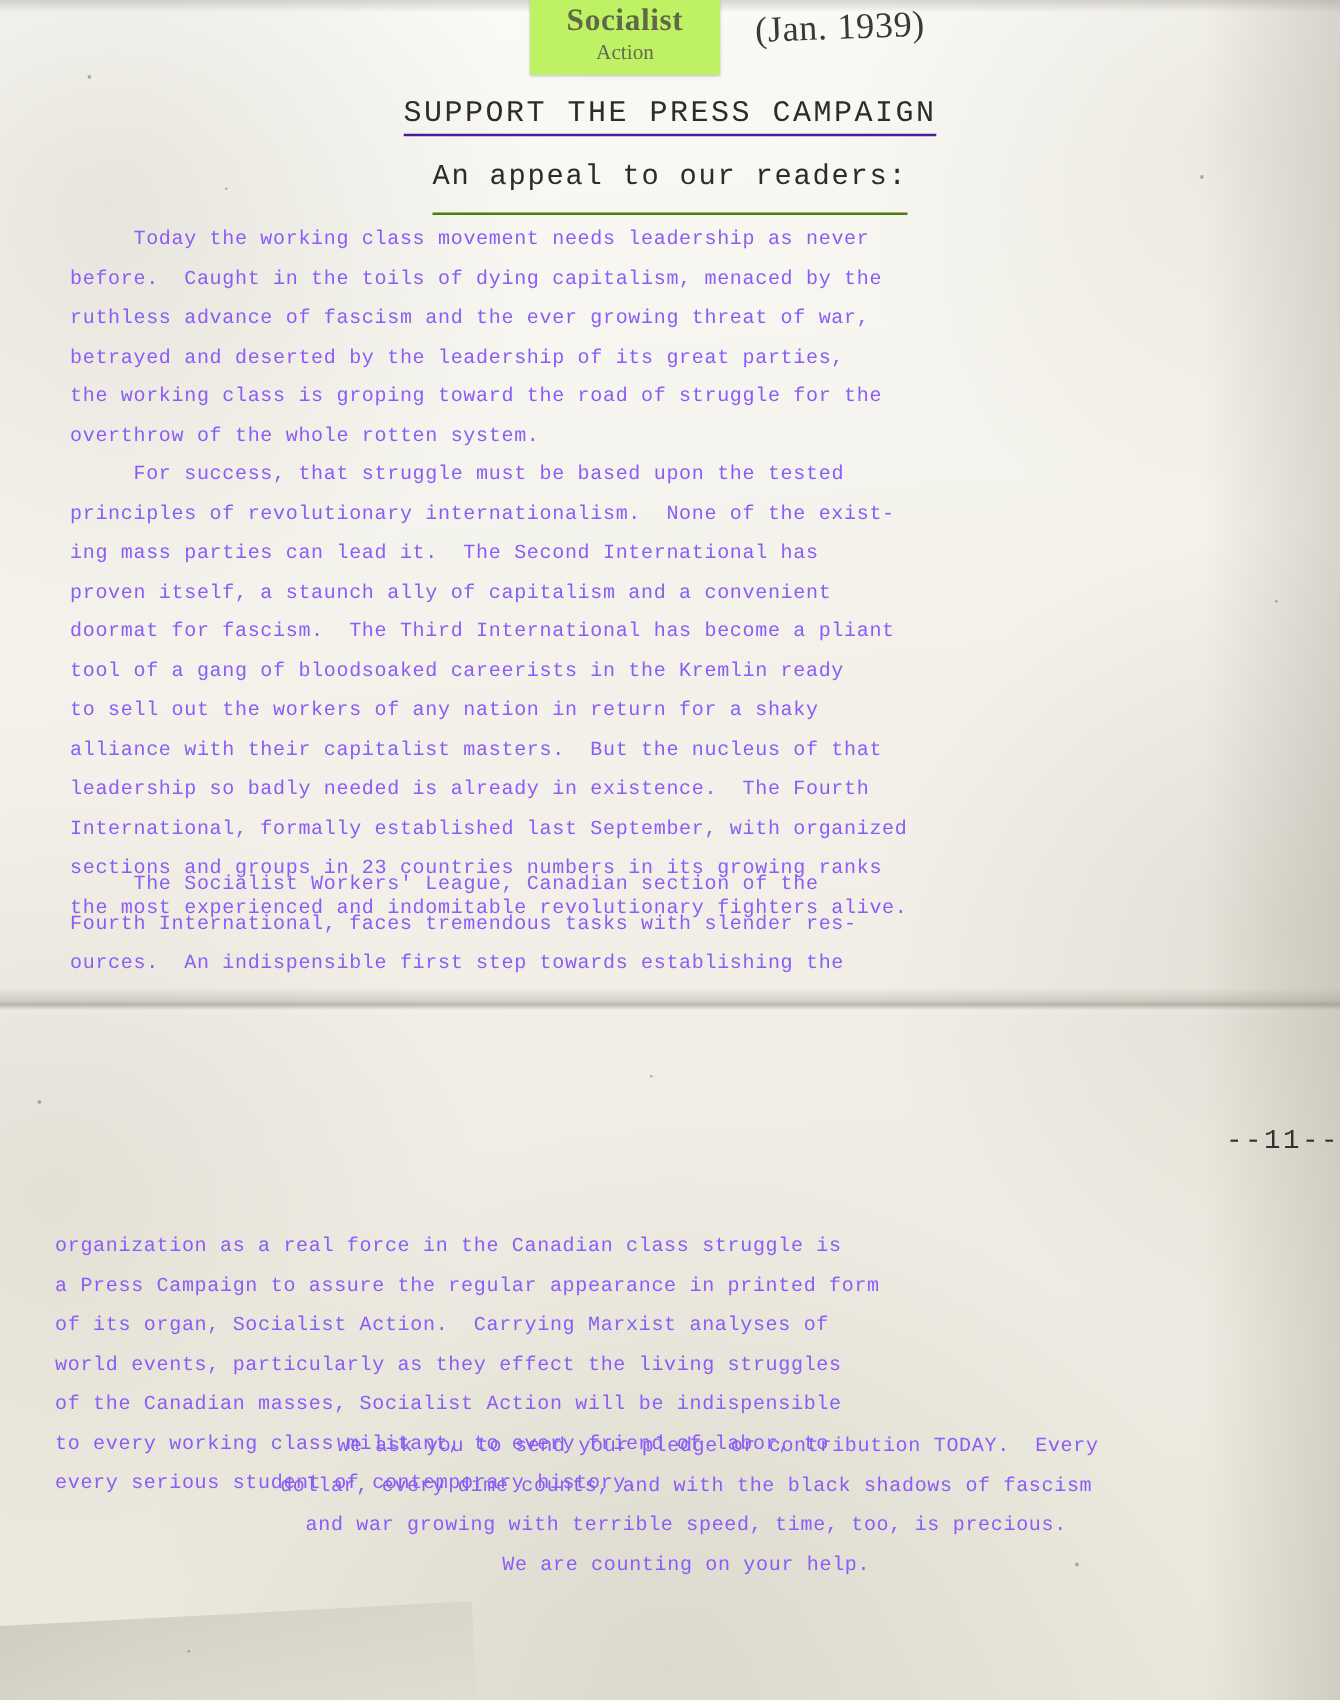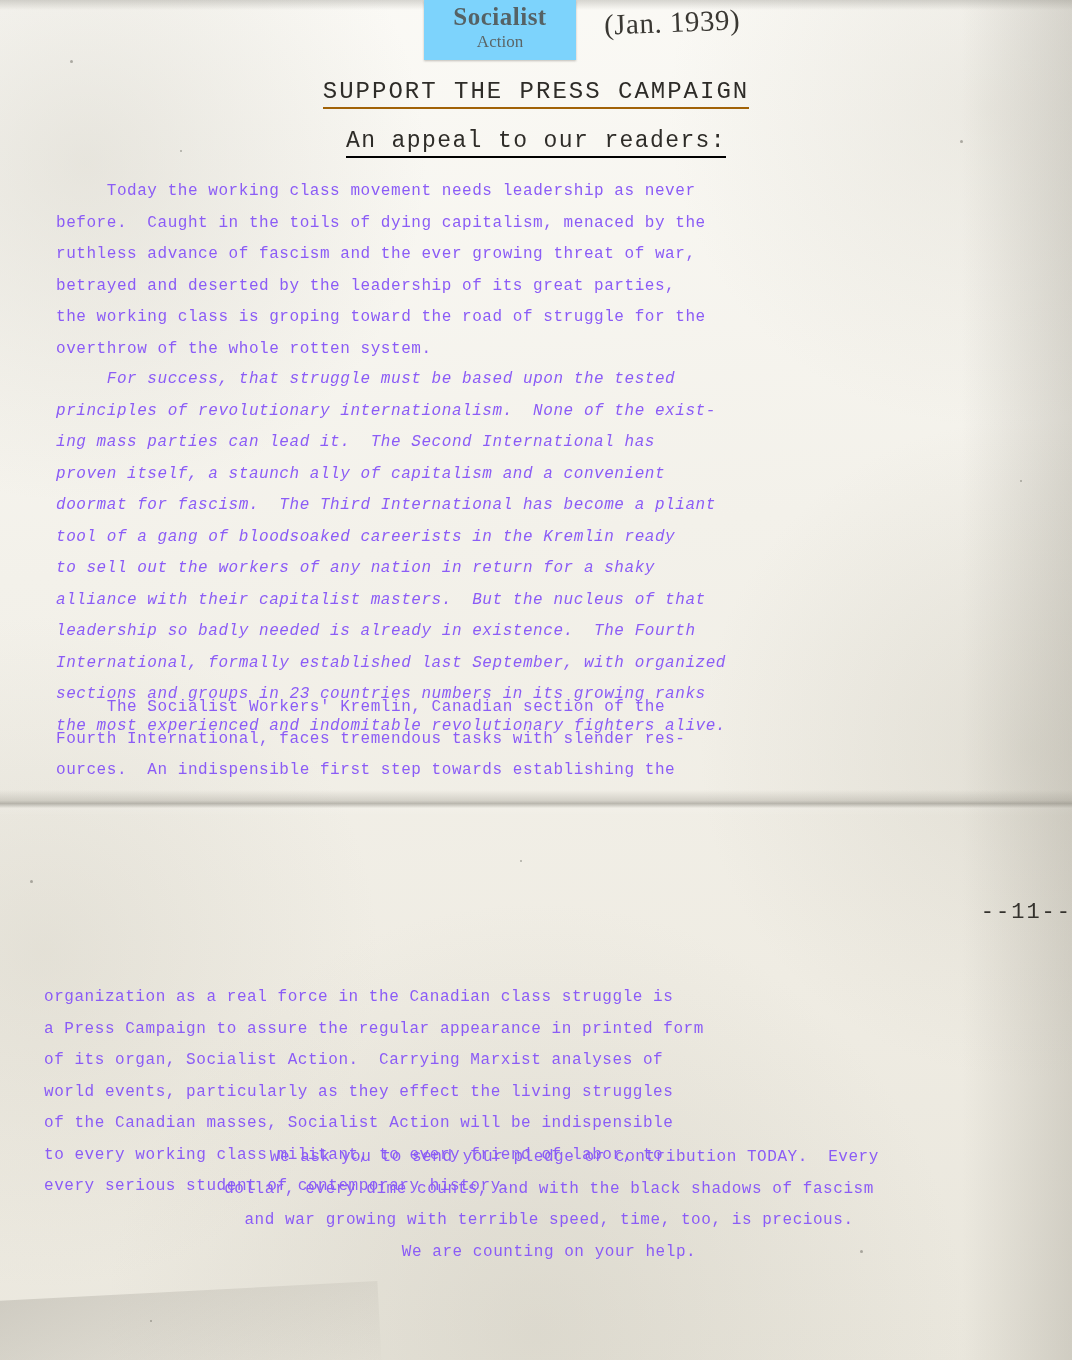--- a/index.html
+++ b/index.html
@@ -62,21 +62,21 @@
     z-index: 3;
   }
 
   
   .masthead {
     position: absolute;
     left: 424px;
     top: 0px;
     width: 152px;
     height: 58px;
-    background: #7dd3fc;
+    background: #bef264;
     box-shadow: 0 1px 2px rgba(80,78,70,0.35);
     text-align: center;
     padding-top: 2px;
   }
   .masthead .m-title {
     font-family: "Liberation Serif", serif;
     font-weight: bold;
     font-size: 25px;
     letter-spacing: 0.5px;
     color: #4d4a44;
@@ -105,49 +105,49 @@
   .doc-title {
     position: absolute;
     left: 0; top: 78px;
     width: 100%;
     text-align: center;
     font-size: 24px;
     letter-spacing: 2.0px;
     color: #2e2c28;
   }
   .doc-title span {
-    border-bottom: 2px solid #a16207;
+    border-bottom: 2px solid #4c1d95;
     padding-bottom: 2px;
   }
   .doc-subtitle {
     position: absolute;
     left: 0; top: 128px;
     width: 100%;
     text-align: center;
     font-size: 23px;
     letter-spacing: 1.4px;
     color: #2e2c28;
   }
   .doc-subtitle span {
-    border-bottom: 2px solid #000000;
-    padding-bottom: 2px;
+    border-bottom: 2px solid #4d7c0f;
+    padding-bottom: 16px;
   }
 
   .body-block {
     position: absolute;
     left: 56px;
     width: 980px;
     font-size: 16px;
     line-height: 31.5px;
     letter-spacing: 0.55px;
     color: #8b5cf6;
     white-space: pre-wrap;
   }
   .p1 { top: 176px; }
-  .p2 { top: 364px; font-style: italic; }
+  .p2 { top: 364px; }
   .p3 { top: 692px; }
 
   .pagenum {
     position: absolute;
     left: 0;
     top: 900px;
     width: 100%;
     text-align: right;
     font-size: 22px;
     letter-spacing: 2px;
@@ -217,21 +217,21 @@
 ing mass parties can lead it.  The Second International has
 proven itself, a staunch ally of capitalism and a convenient
 doormat for fascism.  The Third International has become a pliant
 tool of a gang of bloodsoaked careerists in the Kremlin ready
 to sell out the workers of any nation in return for a shaky
 alliance with their capitalist masters.  But the nucleus of that
 leadership so badly needed is already in existence.  The Fourth
 International, formally established last September, with organized
 sections and groups in 23 countries numbers in its growing ranks
 the most experienced and indomitable revolutionary fighters alive.</div>
-    <div class="body-block p3">     The Socialist Workers' Kremlin, Canadian section of the
+    <div class="body-block p3">     The Socialist Workers' League, Canadian section of the
 Fourth International, faces tremendous tasks with slender res-
 ources.  An indispensible first step towards establishing the</div>
 
     <div class="pagenum">--11--</div>
 
     <div class="body-block p4">organization as a real force in the Canadian class struggle is
 a Press Campaign to assure the regular appearance in printed form
 of its organ, Socialist Action.  Carrying Marxist analyses of
 world events, particularly as they effect the living struggles
 of the Canadian masses, Socialist Action will be indispensible

